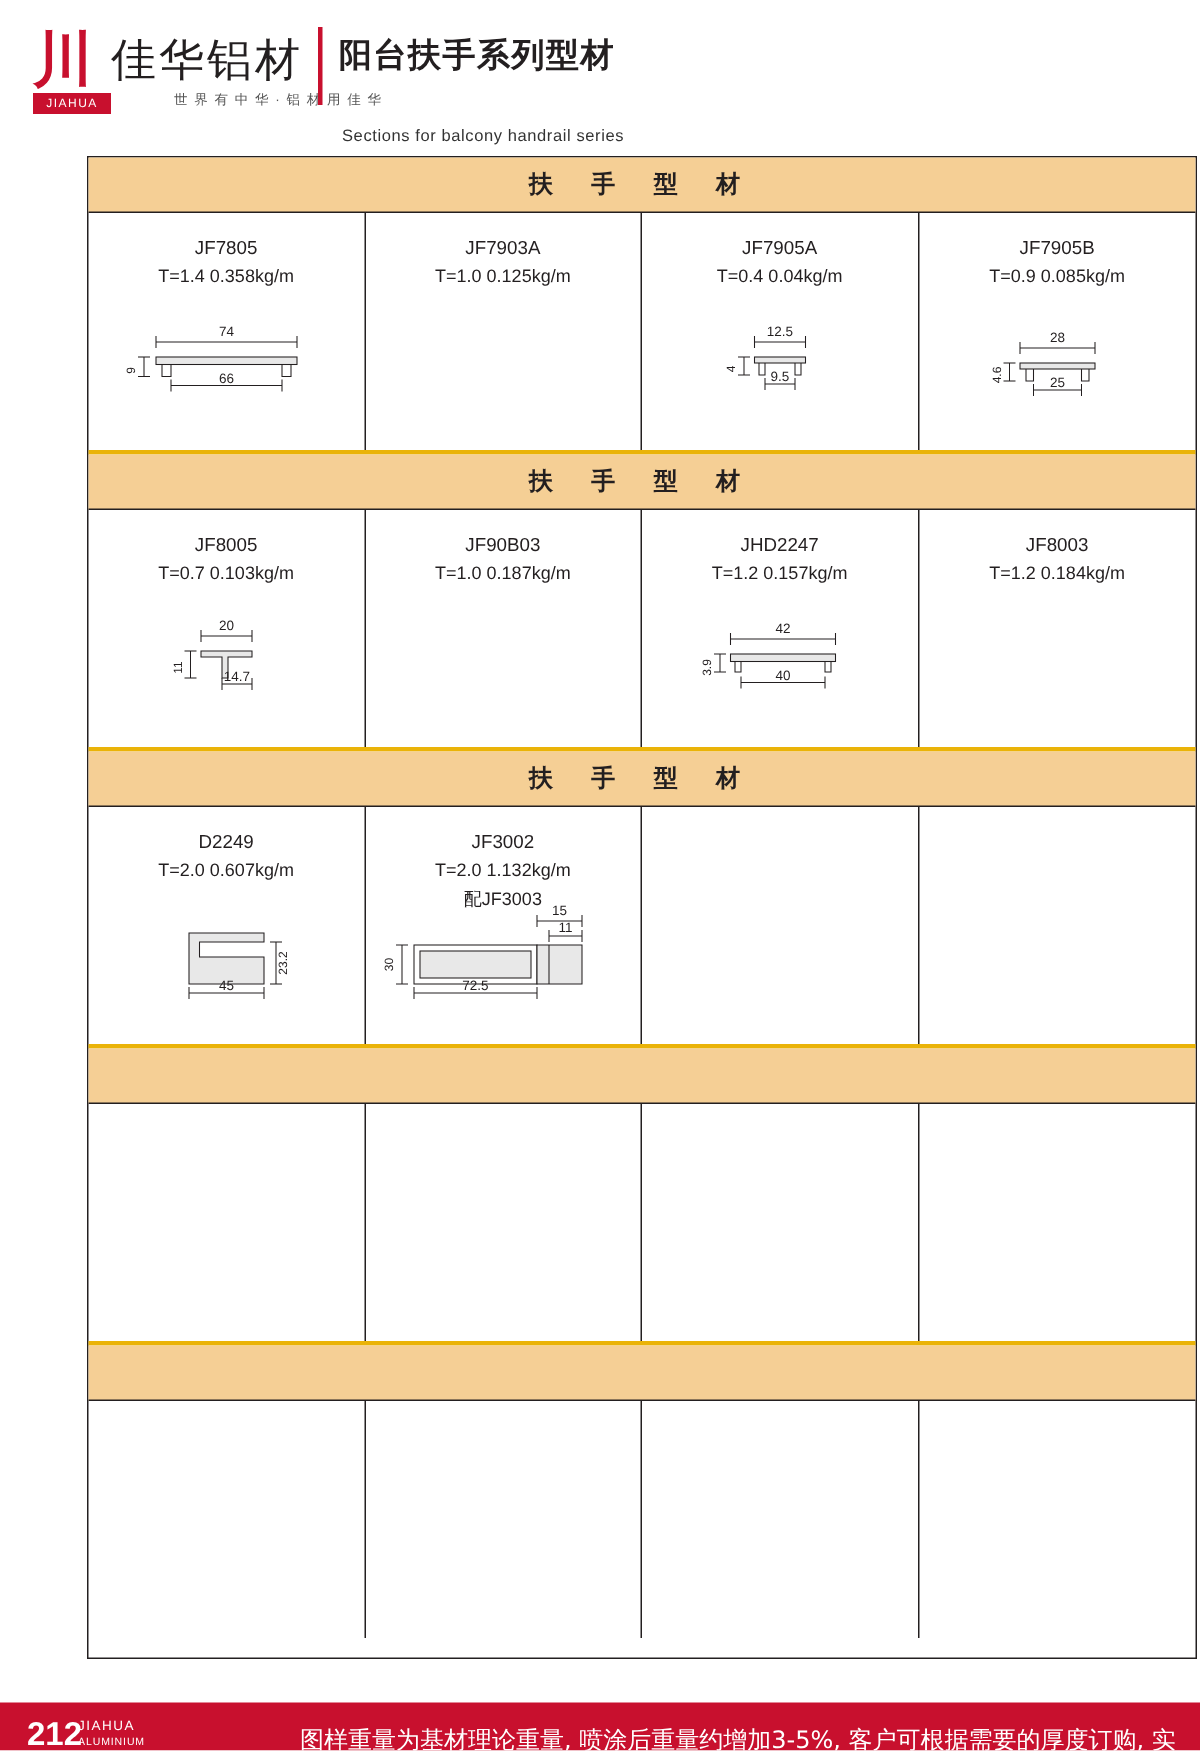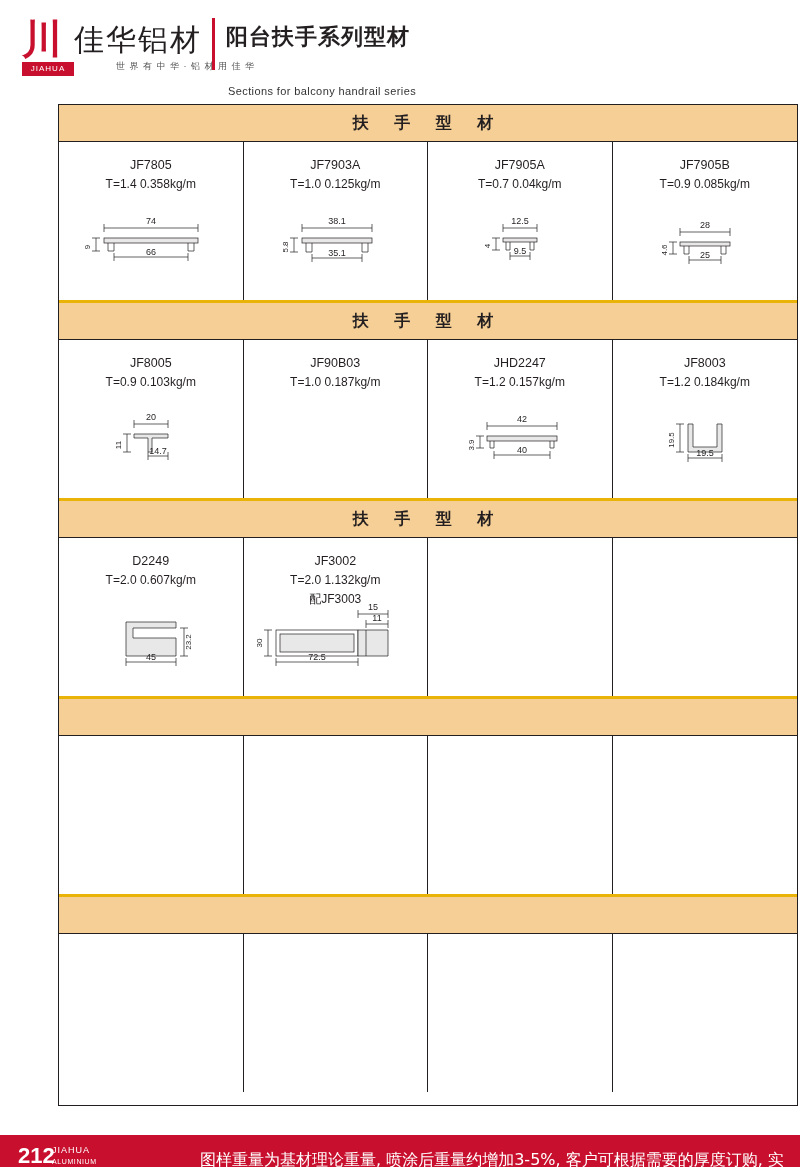--- a/index.html
+++ b/index.html
@@ -143,46 +143,25 @@
           <text x="75" y="22" font-size="9" text-anchor="middle" fill="#231f20">74</text>
           <text x="75" y="53" font-size="9" text-anchor="middle" fill="#231f20">66</text>
           <text x="14" y="45" font-size="8" text-anchor="middle" fill="#231f20" transform="rotate(-90 14 45)">9</text>
         </svg>
       </div>
     </div>
 
     <div class="cell">
       <div class="name">JF7903A</div>
       <div class="spec">T=1.0   0.125kg/m</div>
-      <div class="fig">
-        <svg width="150" height="70" viewBox="0 0 150 70">
-          <g stroke="#231f20" fill="none" stroke-width="0.7">
-            <line x1="42" y1="26" x2="112" y2="26"></line>
-              <line x1="42" y1="22" x2="42" y2="30"></line>
-              <line x1="112" y1="22" x2="112" y2="30"></line>
-            <rect x="42" y="36" width="70" height="5" fill="#e8e8e8"></rect>
-            <path d="M46 41 L46 50 L52 50 L52 41"></path>
-            <path d="M102 41 L102 50 L108 50 L108 41"></path>
-            <line x1="52" y1="56" x2="102" y2="56"></line>
-              <line x1="52" y1="52" x2="52" y2="60"></line>
-              <line x1="102" y1="52" x2="102" y2="60"></line>
-            <line x1="34" y1="36" x2="34" y2="50"></line>
-              <line x1="30" y1="36" x2="38" y2="36"></line>
-              <line x1="30" y1="50" x2="38" y2="50"></line>
-          </g>
-          <text x="77" y="22" font-size="9" text-anchor="middle" fill="#231f20">38.1</text>
-          <text x="77" y="54" font-size="9" text-anchor="middle" fill="#231f20">35.1</text>
-          <text x="28" y="45" font-size="8" text-anchor="middle" fill="#231f20" transform="rotate(-90 28 45)">5.8</text>
-        </svg>
-      </div>
     </div>
 
     <div class="cell">
       <div class="name">JF7905A</div>
-      <div class="spec">T=0.7   0.04kg/m</div>
+      <div class="spec">T=0.4   0.04kg/m</div>
       <div class="fig">
         <svg width="150" height="70" viewBox="0 0 150 70">
           <g stroke="#231f20" fill="none" stroke-width="0.7">
             <line x1="58" y1="26" x2="92" y2="26"></line>
               <line x1="58" y1="22" x2="58" y2="30"></line>
               <line x1="92" y1="22" x2="92" y2="30"></line>
             <rect x="58" y="36" width="34" height="4" fill="#e8e8e8"></rect>
             <path d="M61 40 L61 48 L65 48 L65 40"></path>
             <path d="M85 40 L85 48 L89 48 L89 40"></path>
             <line x1="65" y1="54" x2="85" y2="54"></line>
@@ -225,21 +204,21 @@
       </div>
     </div>
   </div>
 
   <div class="band">扶 手 型 材</div>
 
   <div class="row">
 
     <div class="cell">
       <div class="name">JF8005</div>
-      <div class="spec">T=0.9   0.103kg/m</div>
+      <div class="spec">T=0.7   0.103kg/m</div>
       <div class="fig">
         <svg width="150" height="70" viewBox="0 0 150 70">
           <g stroke="#231f20" fill="none" stroke-width="0.7">
             <line x1="58" y1="24" x2="92" y2="24"></line>
               <line x1="58" y1="20" x2="58" y2="28"></line>
               <line x1="92" y1="20" x2="92" y2="28"></line>
             <path d="M58 34 L92 34 L92 38 L76 38 L76 52 L72 52 L72 38 L58 38 Z" fill="#e8e8e8"></path>
             <line x1="72" y1="56" x2="92" y2="56"></line>
               <line x1="72" y1="52" x2="72" y2="60"></line>
               <line x1="92" y1="52" x2="92" y2="60"></line>
@@ -281,35 +260,20 @@
           <text x="77" y="22" font-size="9" text-anchor="middle" fill="#231f20">42</text>
           <text x="77" y="53" font-size="9" text-anchor="middle" fill="#231f20">40</text>
           <text x="29" y="45" font-size="8" text-anchor="middle" fill="#231f20" transform="rotate(-90 29 45)">3.9</text>
         </svg>
       </div>
     </div>
 
     <div class="cell">
       <div class="name">JF8003</div>
       <div class="spec">T=1.2   0.184kg/m</div>
-      <div class="fig">
-        <svg width="150" height="70" viewBox="0 0 150 70">
-          <g stroke="#231f20" fill="none" stroke-width="0.7">
-            <path d="M58 24 L58 52 L92 52 L92 24 L87 24 L87 47 L63 47 L63 24 Z" fill="#e8e8e8"></path>
-            <line x1="58" y1="58" x2="92" y2="58"></line>
-              <line x1="58" y1="54" x2="58" y2="62"></line>
-              <line x1="92" y1="54" x2="92" y2="62"></line>
-            <line x1="50" y1="24" x2="50" y2="52"></line>
-              <line x1="46" y1="24" x2="54" y2="24"></line>
-              <line x1="46" y1="52" x2="54" y2="52"></line>
-          </g>
-          <text x="75" y="56" font-size="9" text-anchor="middle" fill="#231f20">19.5</text>
-          <text x="44" y="40" font-size="8" text-anchor="middle" fill="#231f20" transform="rotate(-90 44 40)">19.5</text>
-        </svg>
-      </div>
     </div>
   </div>
 
   <div class="band">扶 手 型 材</div>
 
   <div class="row">
 
     <div class="cell">
       <div class="name">D2249</div>
       <div class="spec">T=2.0   0.607kg/m</div>

